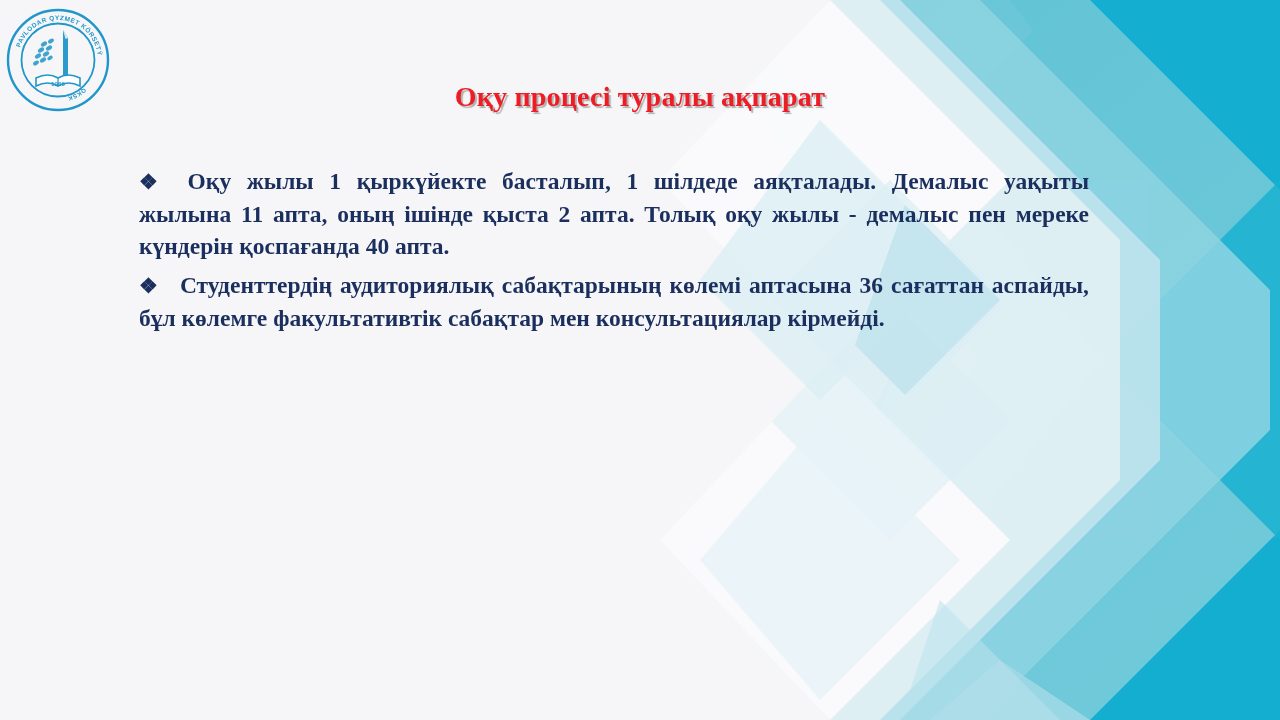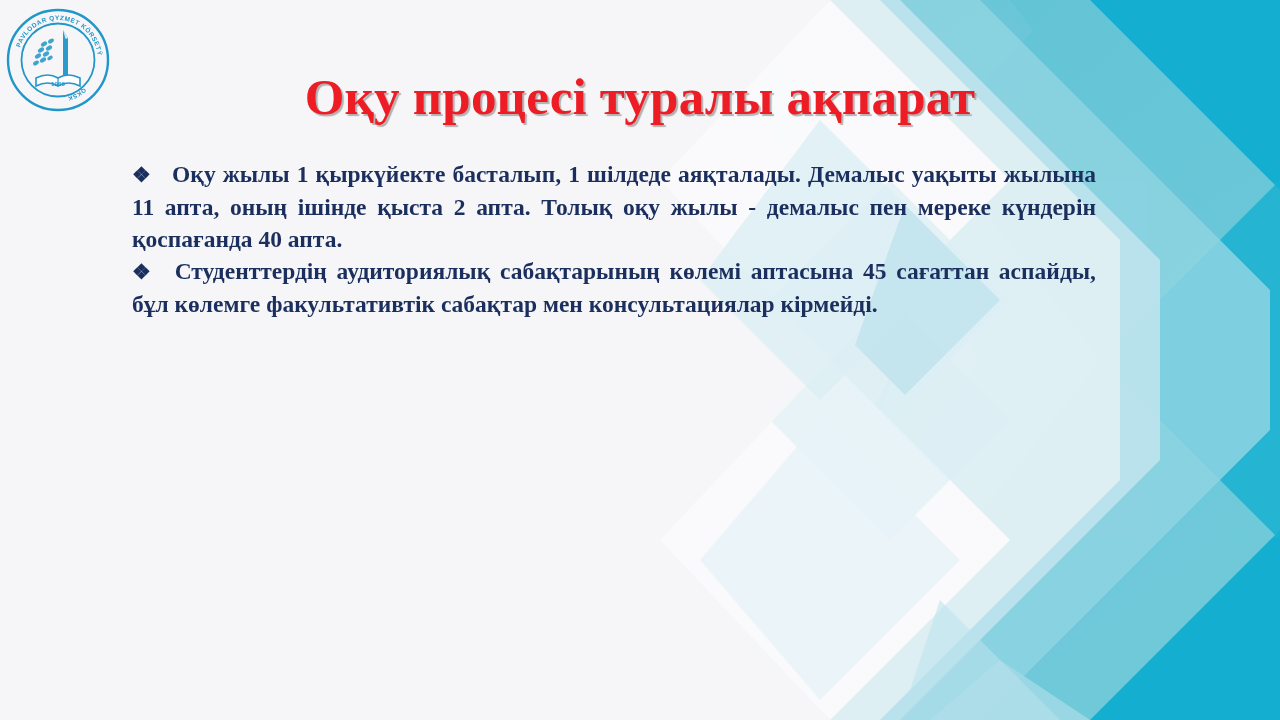--- a/index.html
+++ b/index.html
@@ -42,21 +42,21 @@
     left: 0;
     top: 72px;
     width: 1280px;
     text-align: center;
     z-index: 4;
   }
   .title-text {
     display: inline-block;
     font-family: "Liberation Serif", "DejaVu Serif", serif;
     font-weight: bold;
-    font-size: 51px;
+    font-size: 28px;
     line-height: 50px;
     letter-spacing: 0.2px;
     color: #EE1C25;
     text-shadow: 2px 2px 1px rgba(120,120,120,0.55);
     white-space: nowrap;
   }
 
   
   .body-block {
     position: absolute;
@@ -66,21 +66,21 @@
     z-index: 4;
   }
   .para {
     color: #1B2F5E;
     font-family: "Liberation Serif", "DejaVu Serif", serif;
     font-weight: bold;
     font-size: 23.5px;
     line-height: 31.8px;
     text-align: justify;
     text-justify: inter-word;
-    margin: 1px;
+    margin: 8px;
     text-indent: 0;
   }
   .para > .bullet {
     color: #1B2F5E;
     font-size: 21px;
     margin-right: 20px;
     letter-spacing: 0;
   }
   .para > .ptext { }
 </style>
@@ -186,18 +186,18 @@
   </div>
 
   <div class="body-block">
 
     <p class="para">
       <span class="bullet">❖</span><span class="ptext">Оқу жылы 1 қыркүйекте басталып, 1 шілдеде аяқталады. Демалыс уақыты жылына 11 апта, оның ішінде қыста 2 апта. Толық оқу жылы - демалыс пен мереке күндерін қоспағанда 40 апта.</span>
     </p>
 
 
     <p class="para">
-      <span class="bullet">❖</span><span class="ptext">Студенттердің аудиториялық сабақтарының көлемі аптасына 45 сағаттан аспайды, бұл көлемге факультативтік сабақтар мен консультациялар кірмейді.</span>
+      <span class="bullet">❖</span><span class="ptext">Студенттердің аудиториялық сабақтарының көлемі аптасына 36 сағаттан аспайды, бұл көлемге факультативтік сабақтар мен консультациялар кірмейді.</span>
     </p>
 
   </div>
 
 </div>
 
 </body></html>

